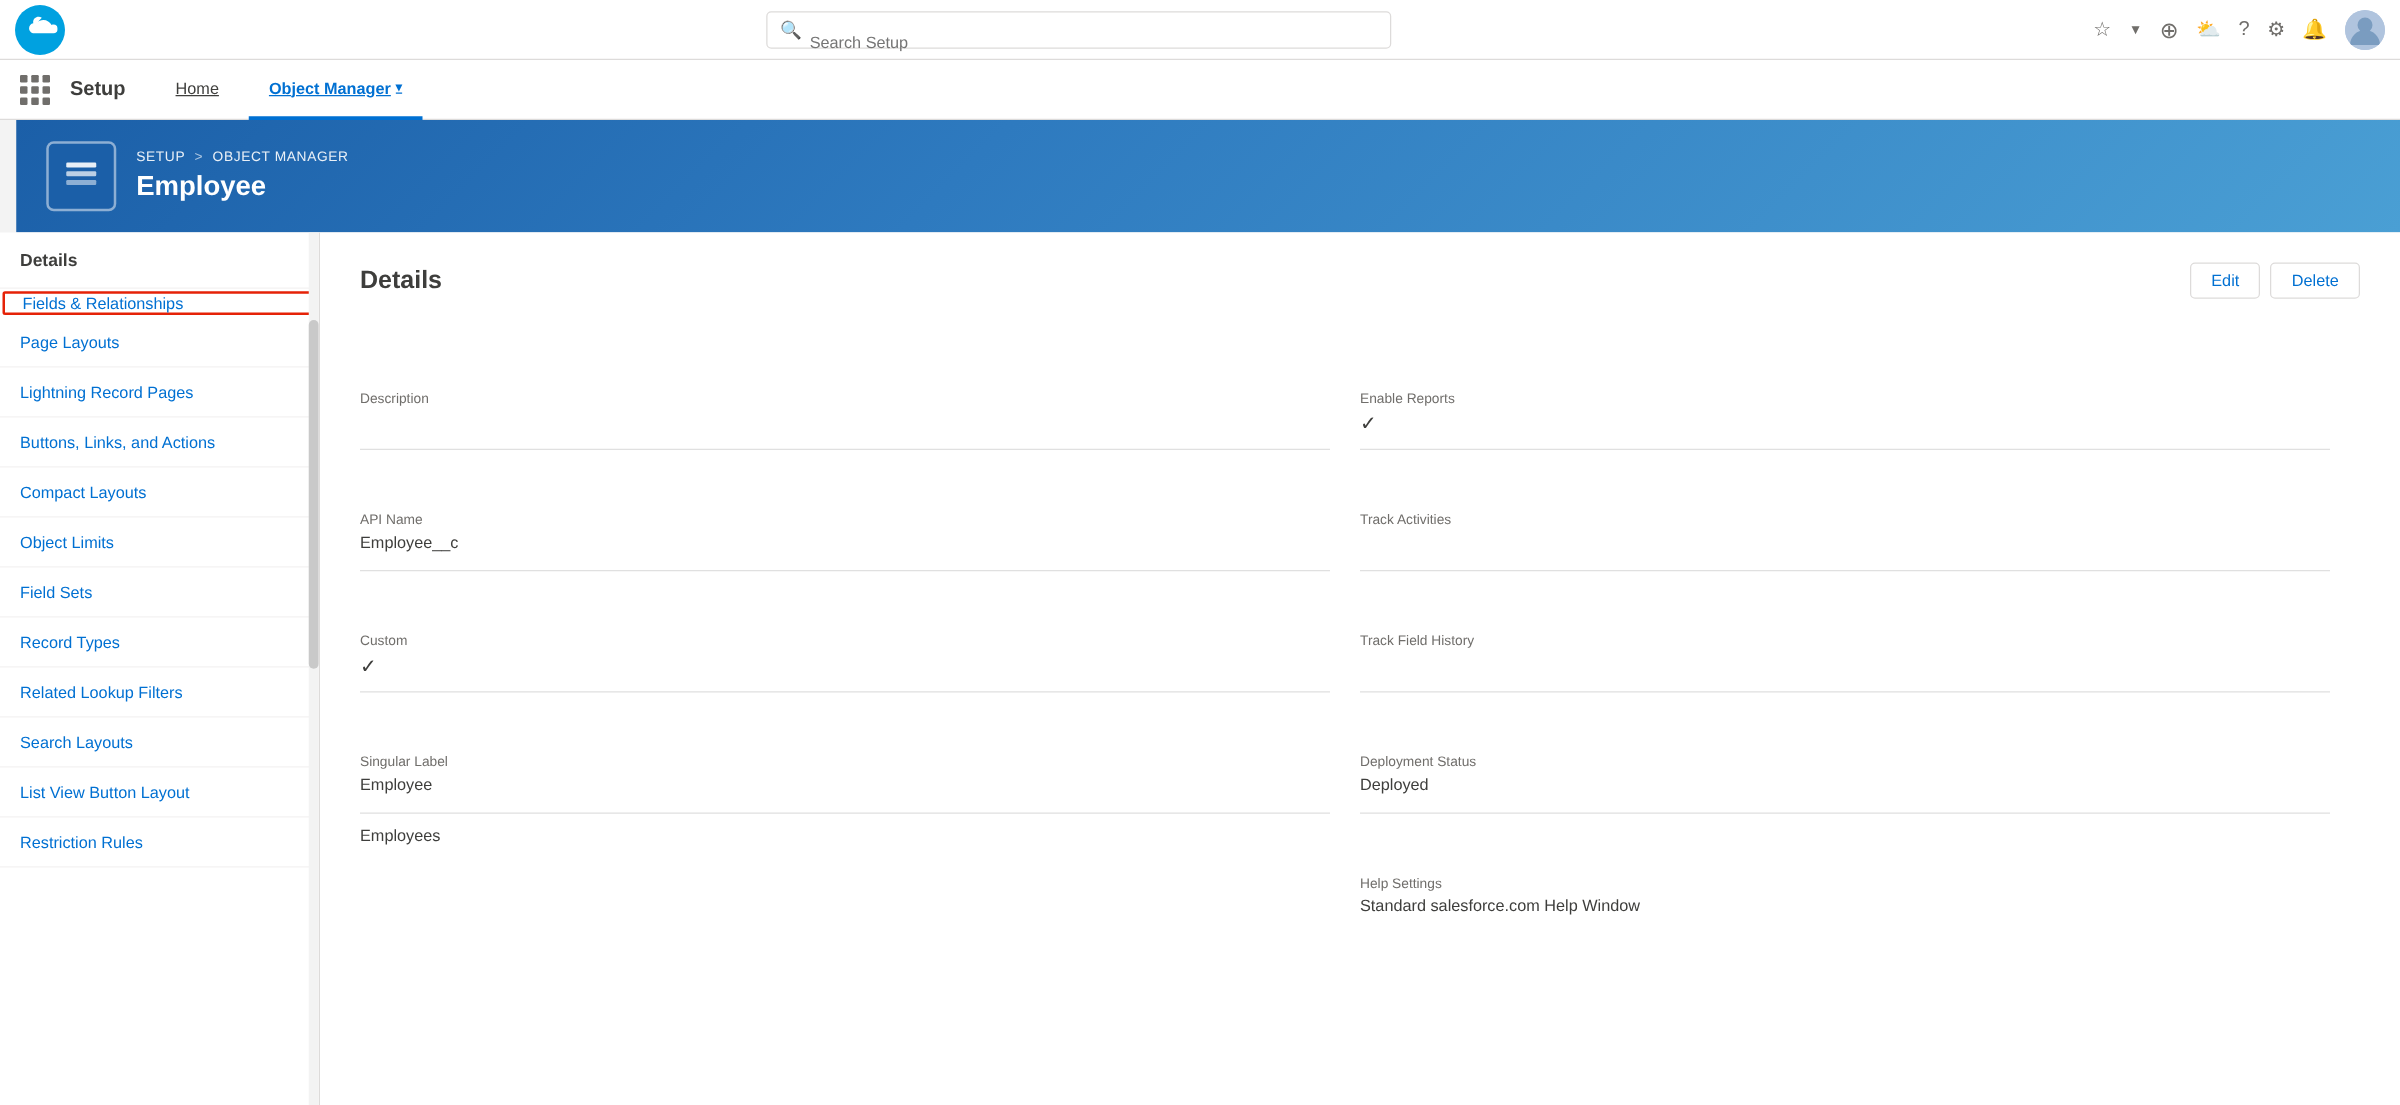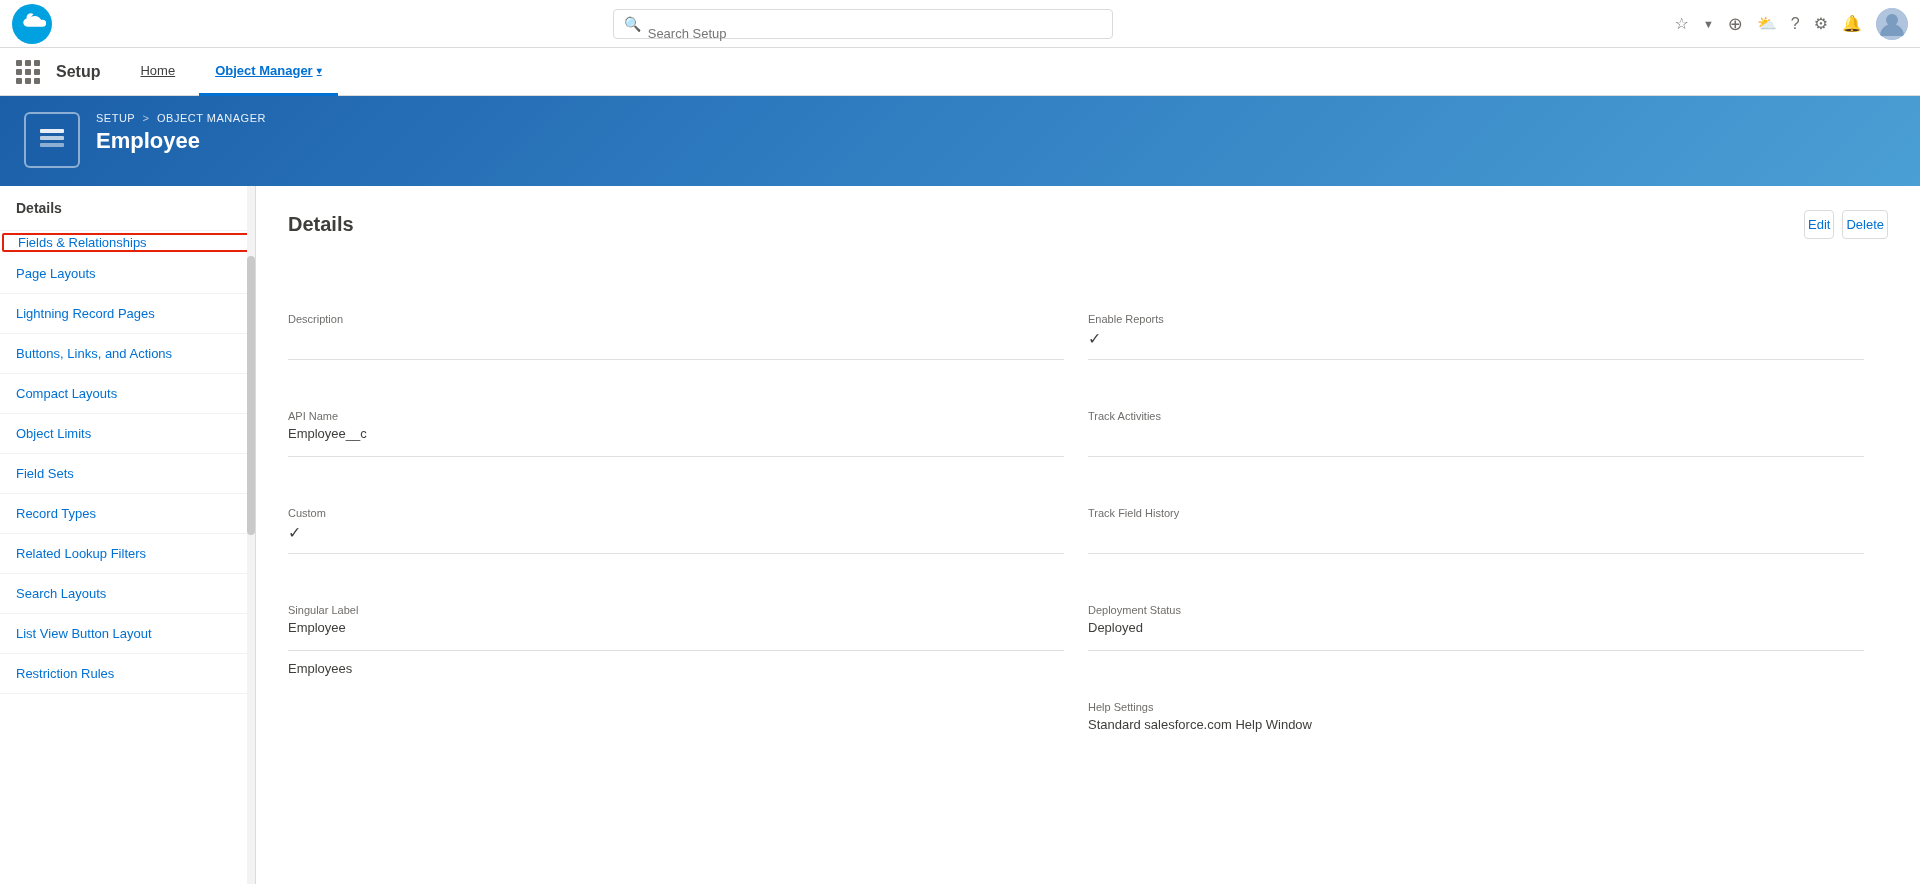--- a/index.html
+++ b/index.html
@@ -103,22 +103,24 @@
       color: #0070d2;
       font-weight: 600;
     }
     .nav-tab .chevron { margin-left: 4px; font-size: 10px; }
 
     
     .object-header {
       background: linear-gradient(135deg, #1b5fa8 0%, #2e7abf 40%, #4a9fd4 100%);
       padding: 16px 24px;
       display: flex;
+      align-items: center;
       gap: 16px;
       min-height: 90px;
+      margin-left: 13px;
     }
     .object-icon {
       width: 56px;
       height: 56px;
       background: #1b5fa8;
       border: 2px solid rgba(255,255,255,0.5);
       border-radius: 6px;
       display: flex;
       align-items: center;
       justify-content: center;
@@ -187,21 +189,21 @@
     }
     .details-header {
       display: flex;
       justify-content: space-between;
       align-items: center;
       margin-bottom: 24px;
     }
     .details-title { font-size: 20px; font-weight: 600; color: #3e3e3c; }
     .btn-group { display: flex; gap: 8px; }
     .btn {
-      padding: 6px 3px;
+      padding: 6px 16px;
       border: 1px solid #dddbda;
       border-radius: 4px;
       background: #fff;
       font-size: 13px;
       cursor: pointer;
       color: #0070d2;
       font-weight: 500;
     }
 
     

